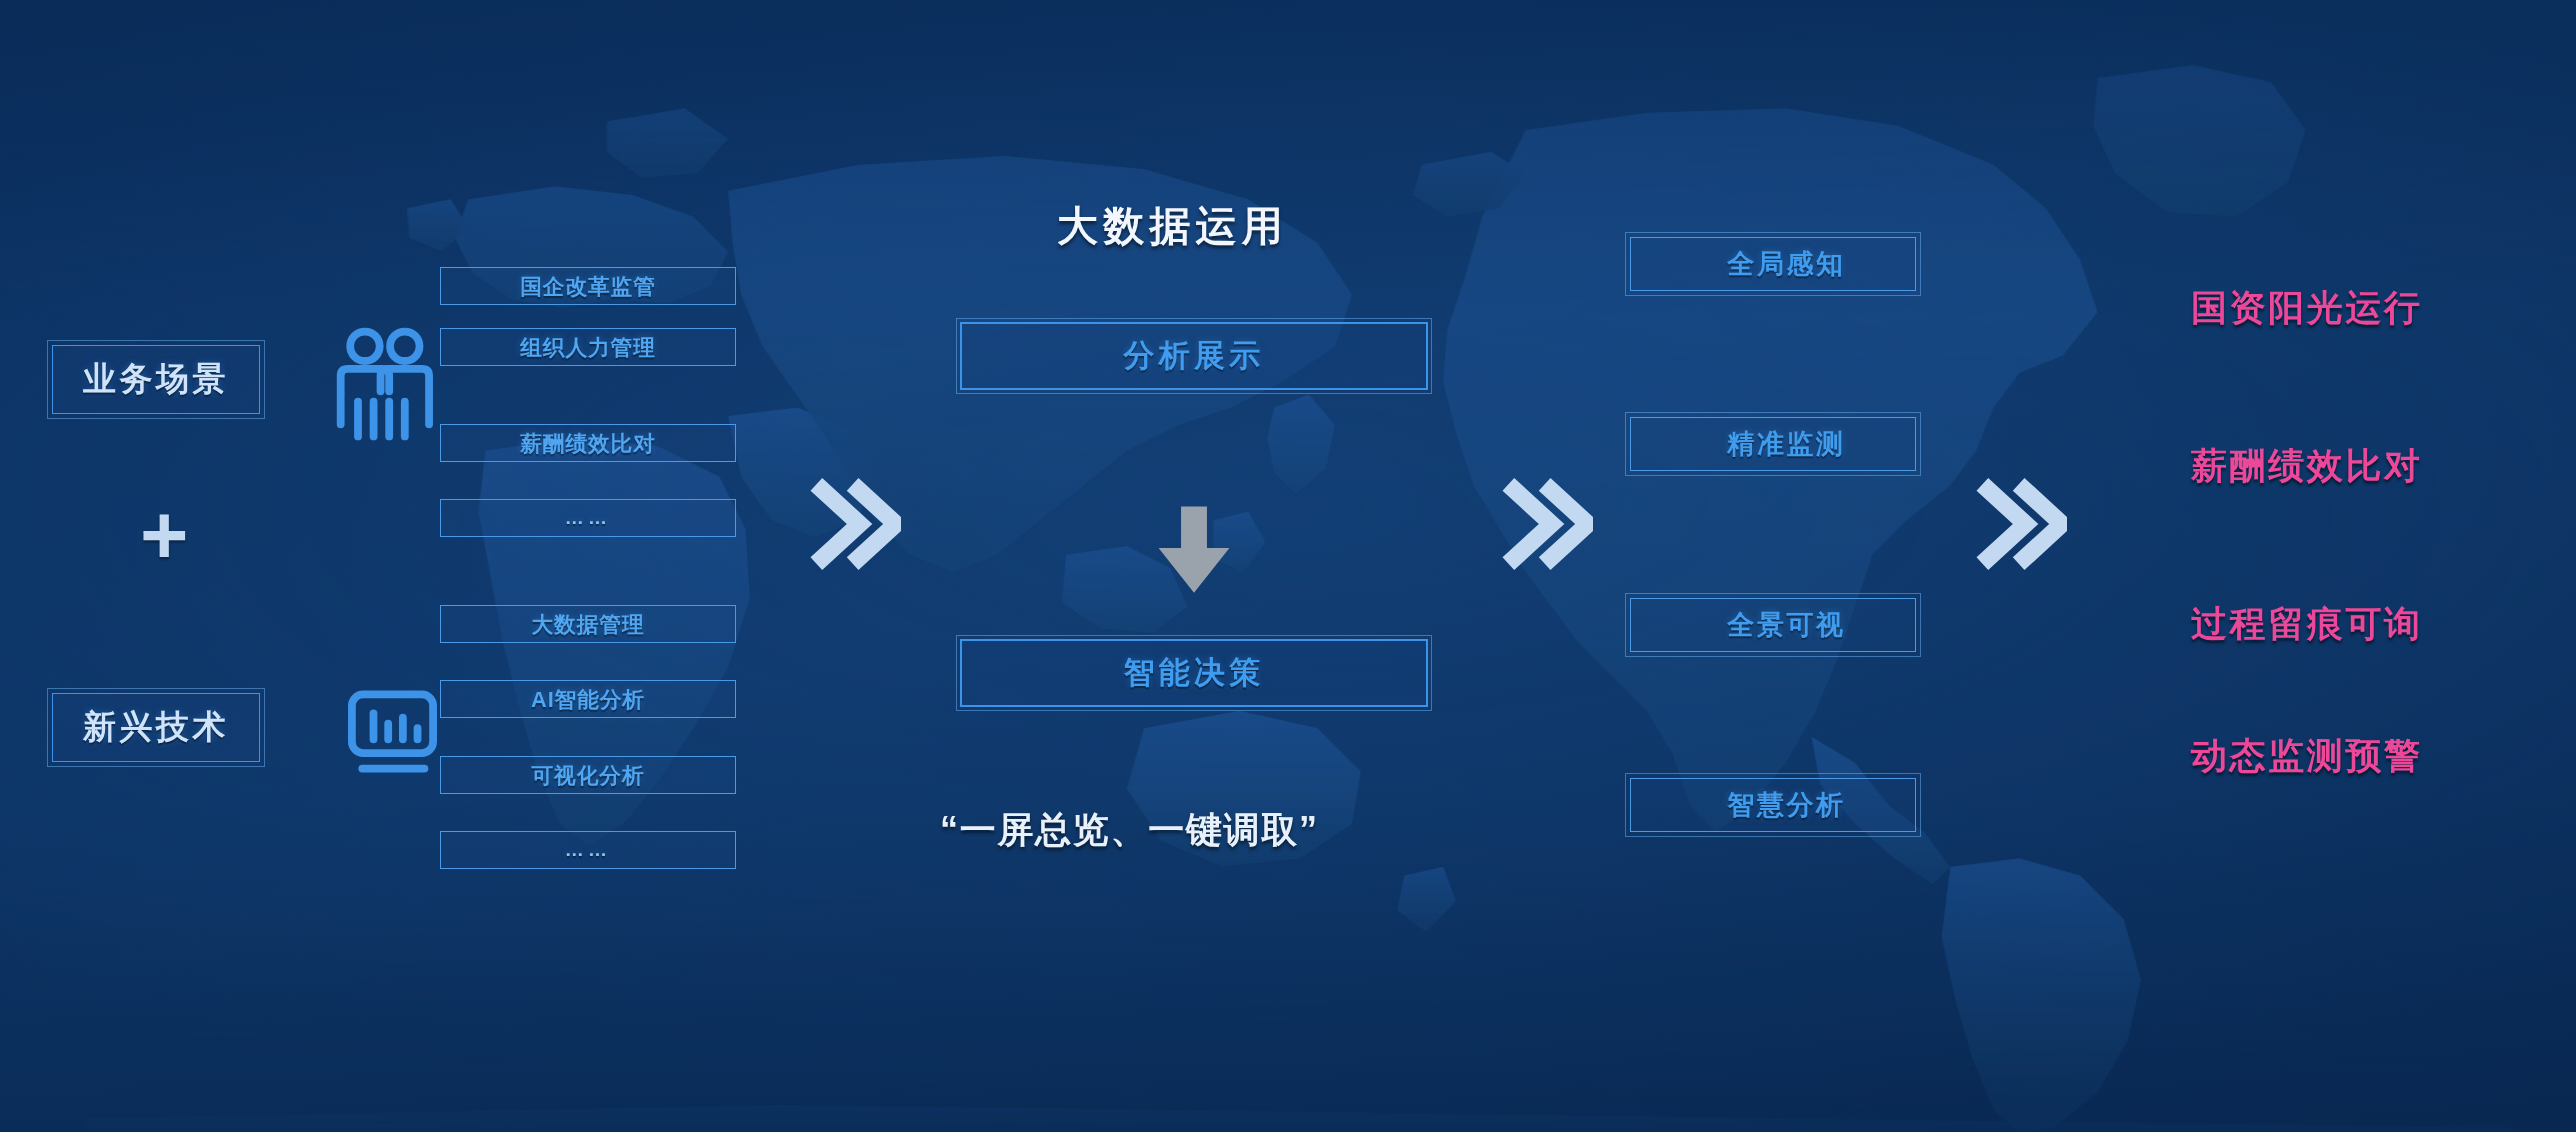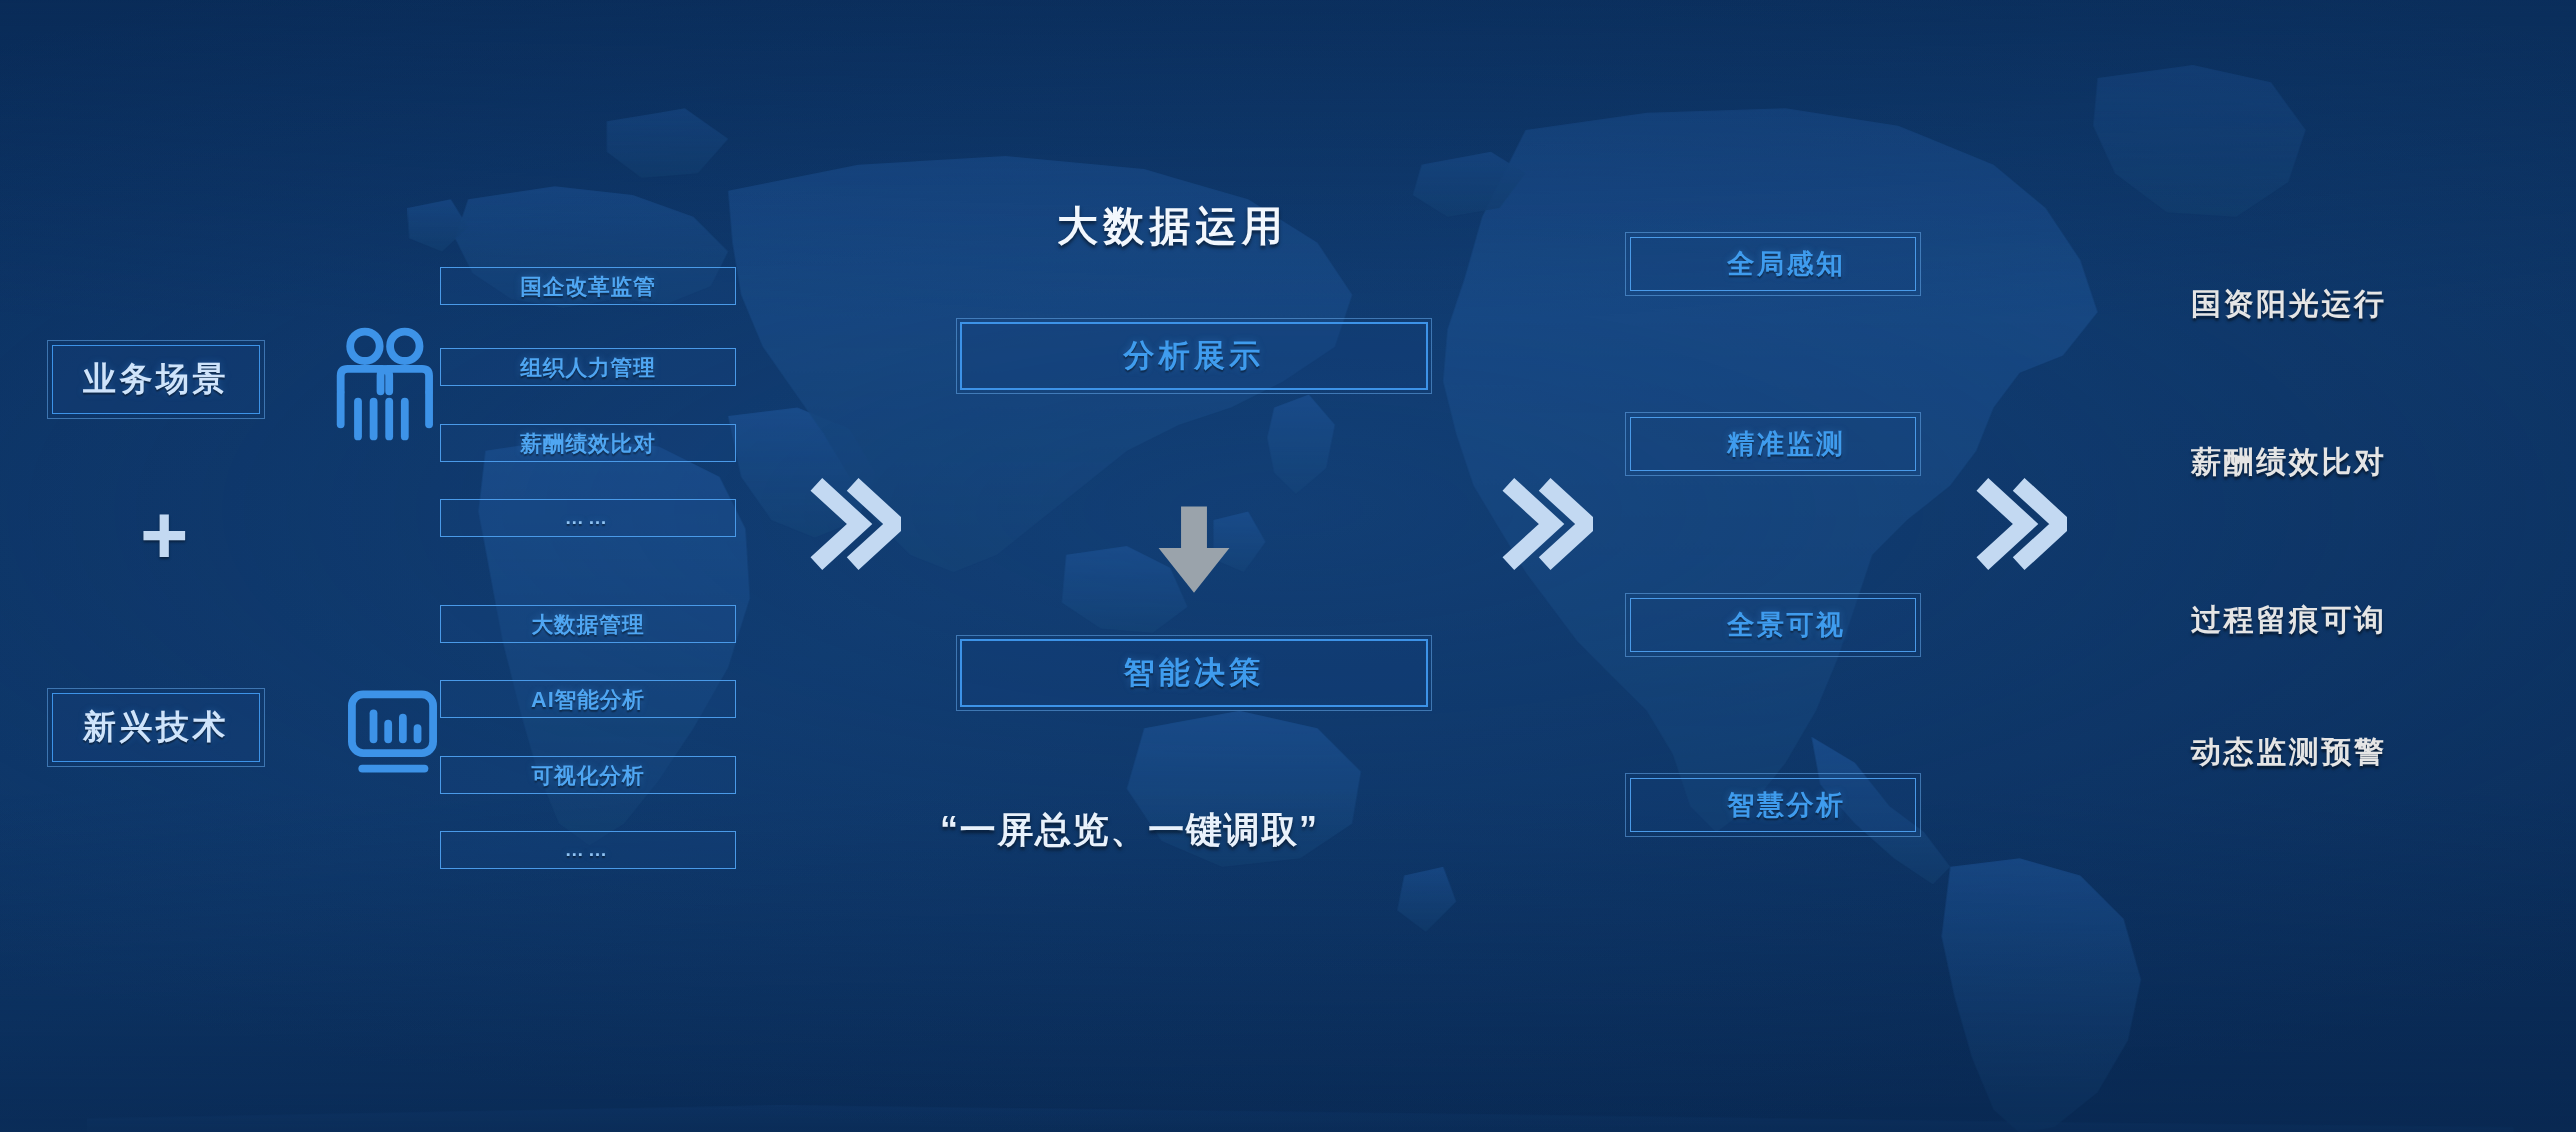--- a/index.html
+++ b/index.html
@@ -75,22 +75,22 @@
     font-size:27px;letter-spacing:2.6px;
     color:#3f9cee;
     border:1.7px solid #4a9ae8;
     background:rgba(21,64,122,0.28);
     padding-left:27px;
   }
 
   
   .outtext{
     position:absolute;
-    font-size:30px;font-weight:bold;letter-spacing:2.6px;
-    color:#e5e5e5;
+    font-size:36px;font-weight:bold;letter-spacing:2.6px;
+    color:#ec4899;
     text-shadow:0 2.6px 2.6px rgba(0,0,0,0.5);
     white-space:nowrap;
     text-align:right;
   }
 
   
   #headline{
     position:absolute;
     font-size:41px;font-weight:bold;letter-spacing:5.2px;
     color:#f2f7fd;
@@ -223,21 +223,21 @@
         <path d="M67 33 L67 58"></path>
         <path d="M84 45 L84 58"></path>
         <path d="M20 92 L92 92"></path>
       </g>
     </svg>
   </div>
 
   <div class="card chip" style="left:440px;top:267px;">
     <span>国企改革监管</span>
   </div>
-  <div class="card chip" style="left:440px;top:348px;">
+  <div class="card chip" style="left:440px;top:328px;">
     <span>组织人力管理</span>
   </div>
   <div class="card chip" style="left:440px;top:424px;">
     <span>薪酬绩效比对</span>
   </div>
   <div class="card chip ellip" style="left:440px;top:499px;">
     <span>……</span>
   </div>
 
   <div class="card chip" style="left:440px;top:605px;">

